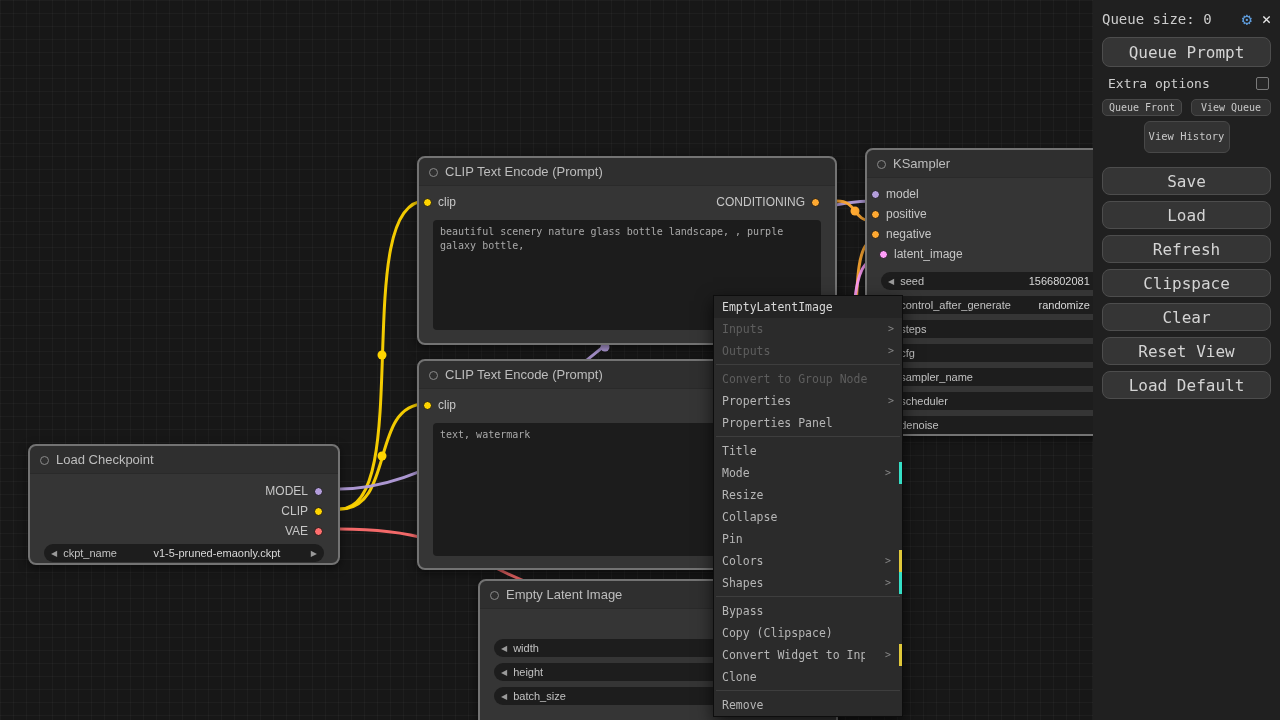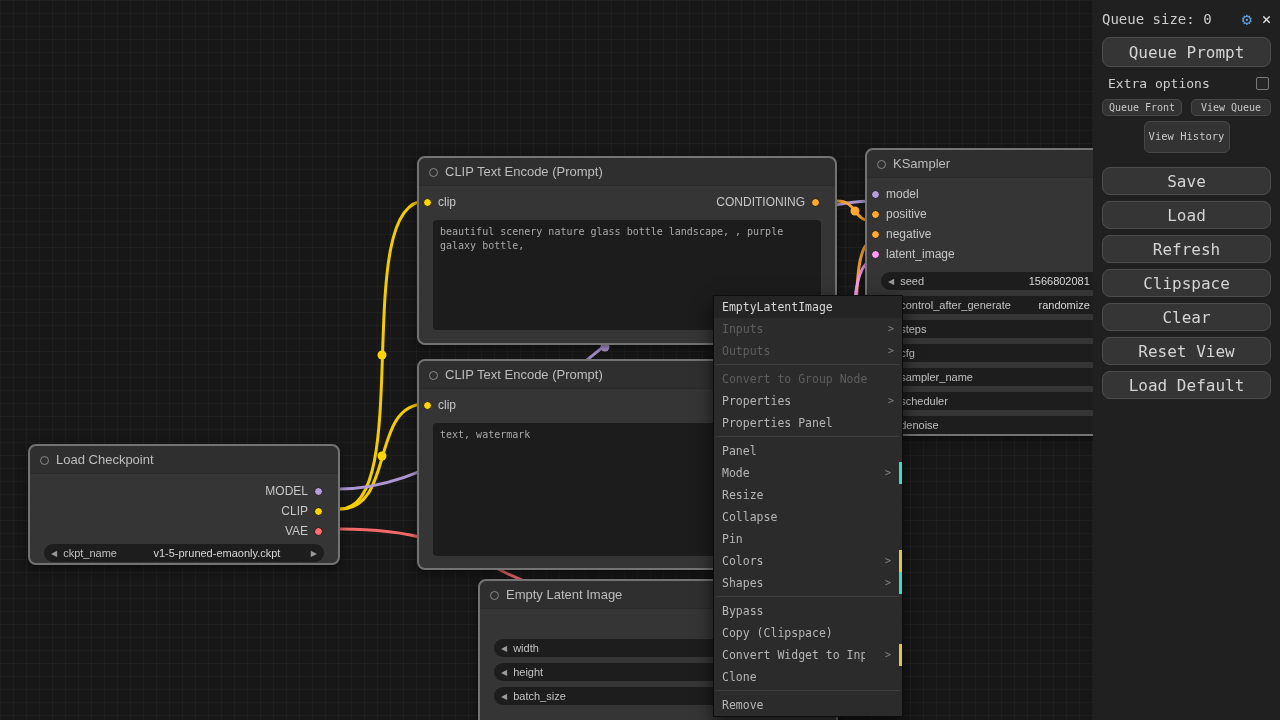--- a/index.html
+++ b/index.html
@@ -158,21 +158,21 @@
         <span class="dot dot-cond"></span>
         <span>positive</span>
       </span>
     </div>
     <div class="slot-row" style="margin-top:0;">
       <span class="slot in">
         <span class="dot dot-cond"></span>
         <span>negative</span>
       </span>
     </div>
-    <div class="slot-row" style="margin-top:0;">
+    <div class="slot-row" style="margin-top:0;padding-left:8px;">
       <span class="slot in">
         <span class="dot dot-latent"></span>
         <span>latent_image</span>
       </span>
     </div>
 
     <div class="pill-row" style="margin-top:8px;">
       <span class="w-arrow">◀</span>
       <span class="w-label">seed</span>
       <span class="w-spacer"></span>
@@ -302,21 +302,21 @@
     <div class="menu-item">
       <span class="mi-label">Properties</span>
       <span class="mi-arrow">&gt;</span>
     </div>
     <div class="menu-item">
       <span class="mi-label">Properties Panel</span>
     </div>
     <div class="menu-sep"></div>
 
     <div class="menu-item">
-      <span class="mi-label">Panel</span>
+      <span class="mi-label">Title</span>
     </div>
     <div class="menu-item mk-c">
       <span class="mi-label">Mode</span>
       <span class="mi-arrow">&gt;</span>
     </div>
     <div class="menu-item">
       <span class="mi-label">Resize</span>
     </div>
     <div class="menu-item">
       <span class="mi-label">Collapse</span>

